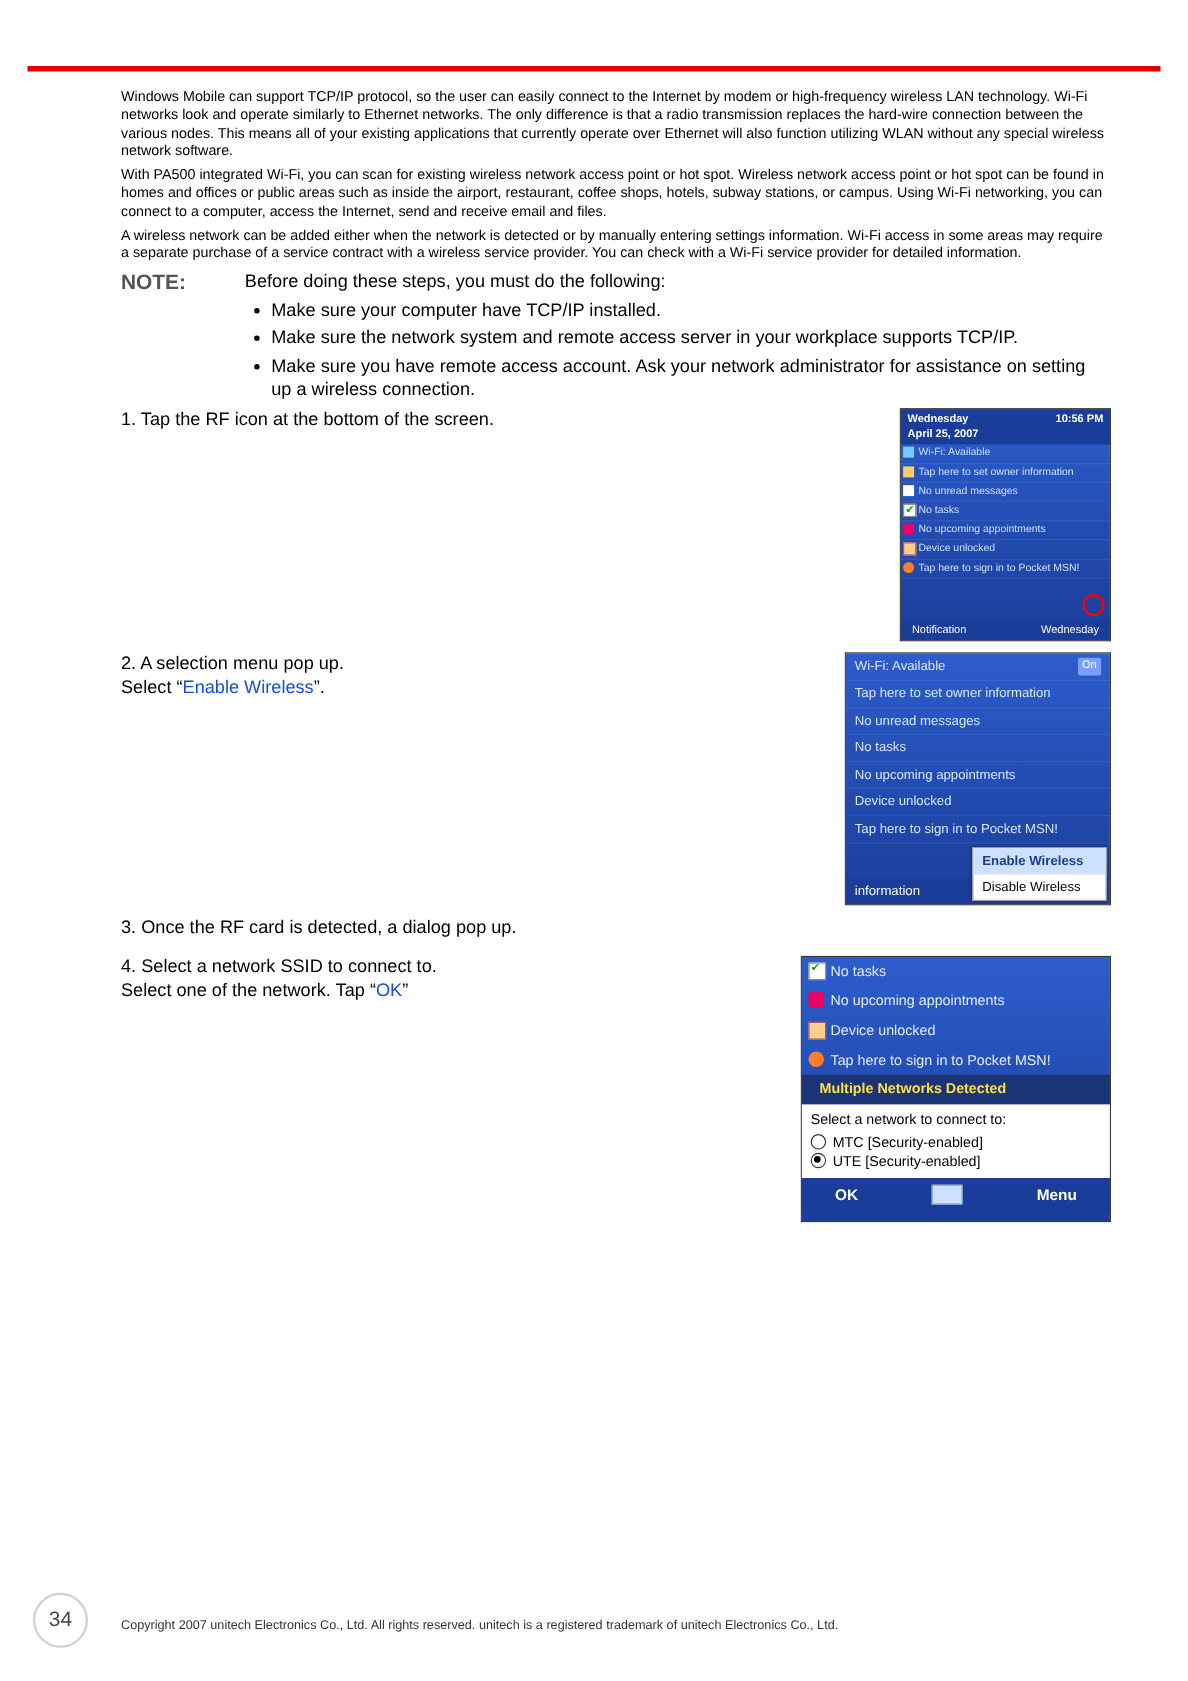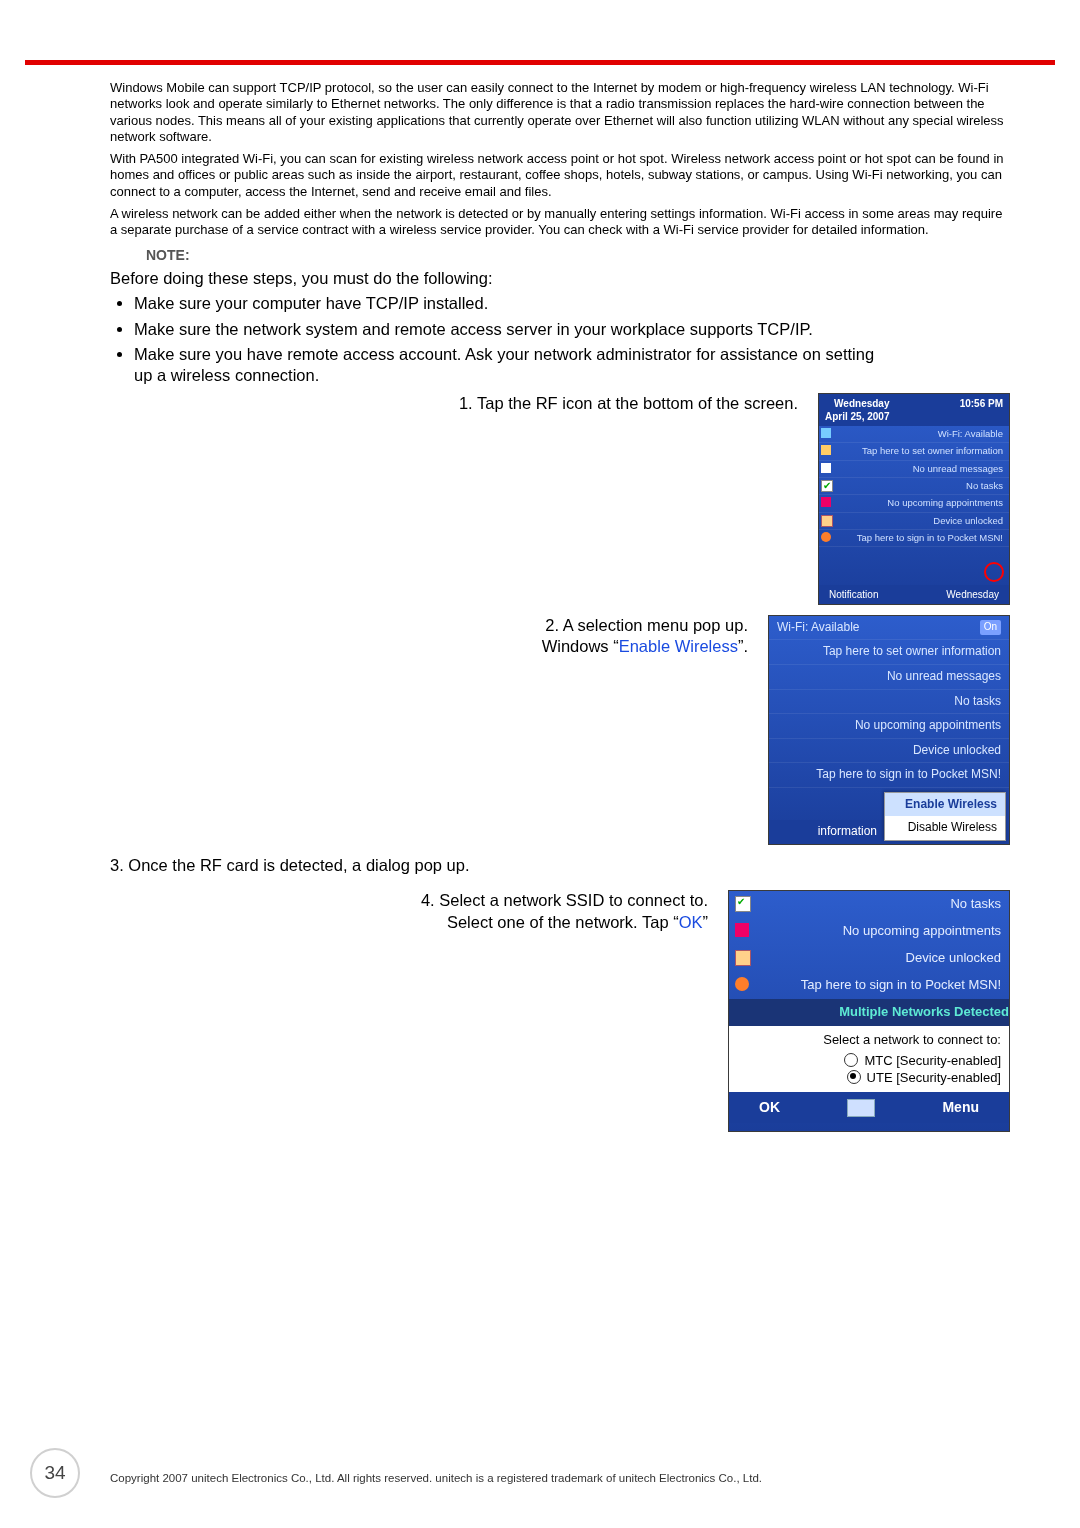--- a/index.html
+++ b/index.html
@@ -38,44 +38,42 @@
     font-size: 13px;
     line-height: 1.25;
   }
   .note-row {
     margin-top: 8px;
   }
   .note-label {
     display: inline-block;
     font-weight: bold;
     color: #555;
-    font-size: 14px;
+    font-size: 19px;
     vertical-align: top;
     padding-right: 18px;
     width: 90px;
-    margin-left: 36px;
   }
   .note-text {
     display: inline-block;
     vertical-align: top;
     width: 770px;
   }
   ul.bullets {
     margin: 4px 0 6px 0;
     padding-left: 24px;
   }
   ul.bullets li {
     margin-bottom: 4px;
     list-style: disc;
   }
   .step-block {
     display: flex;
     align-items: flex-start;
     margin-bottom: 10px;
-    text-align: right;
   }
   .step-text { flex: 1; padding-right: 20px; }
   .blue-link { color: #1a4be0; }
   
   .device {
     border: 1px solid #3a3a3a;
     background: linear-gradient(#2d5dcc, #1a3d9a);
     color: #fff;
     font-size: 11px;
     position: relative;
@@ -101,21 +99,21 @@
   .d2-foot { position:absolute; bottom:0; left:0; width:100px; background:#1a3d9a; padding:4px 8px; font-size:12px; color:#fff;}
   
   .d3 { width: 280px; height: 240px; margin-left:auto; background:linear-gradient(#2d5dcc,#1a3d9a);}
   .d3-row { padding:5px 8px 5px 26px; font-size:13px; color:#e3ecff; position:relative;}
   .d3-row .ic { position:absolute; left:6px; top:5px; width:14px; height:14px; }
   .check { background:#fff; border:1px solid #888;}
   .check::after{content:"✔"; color:#0a0; font-size:10px; position:absolute; left:1px; top:-2px;}
   .key { background:#ffd08a; border:1px solid #a56; }
   .msn { background:#ff7e2a; border-radius:50%;}
   .cal { background:#e06; }
-  .d3-dark { background:#1a3476; color:#5eead4; font-weight:bold; padding:5px 0; font-size:13px;}
+  .d3-dark { background:#1a3476; color:#fde047; font-weight:bold; padding:5px 16px; font-size:13px;}
   .d3-white { background:#fff; color:#000; padding:6px 8px; font-size:13px;}
   .radio { display:inline-block; width:12px; height:12px; border:1px solid #333; border-radius:50%; margin-right:6px; vertical-align:-2px; position:relative;}
   .radio.sel::after{content:""; position:absolute; left:2px; top:2px; width:6px; height:6px; background:#000; border-radius:50%;}
   .d3-foot { background:#1a3d9a; display:flex; justify-content:space-between; align-items:center; padding:6px 30px; color:#fff; font-weight:bold; font-size:14px;}
   .kbd { width:26px; height:16px; background:#cfe0ff; border:1px solid #8ab;}
   
   .pgnum {
     position: absolute;
     bottom: 30px;
     left: 30px;
@@ -179,21 +177,21 @@
       <div class="d1-foot">
         <span>Notification</span>
         <span>Wednesday</span>
       </div>
     </div>
   </div>
 
   <div class="step-block">
     <div class="step-text">
       <span>2. A selection menu pop up.</span><br>
-      <span>Windows “</span><span class="blue-link">Enable Wireless</span><span>”.</span>
+      <span>Select “</span><span class="blue-link">Enable Wireless</span><span>”.</span>
     </div>
     <div class="device d2">
       <div class="d2-row first">
         <span>Wi-Fi: Available</span>
         <span class="badge">On</span>
       </div>
       <div class="d2-row">Tap here to set owner information</div>
       <div class="d2-row">No unread messages</div>
       <div class="d2-row">No tasks</div>
       <div class="d2-row">No upcoming appointments</div>

